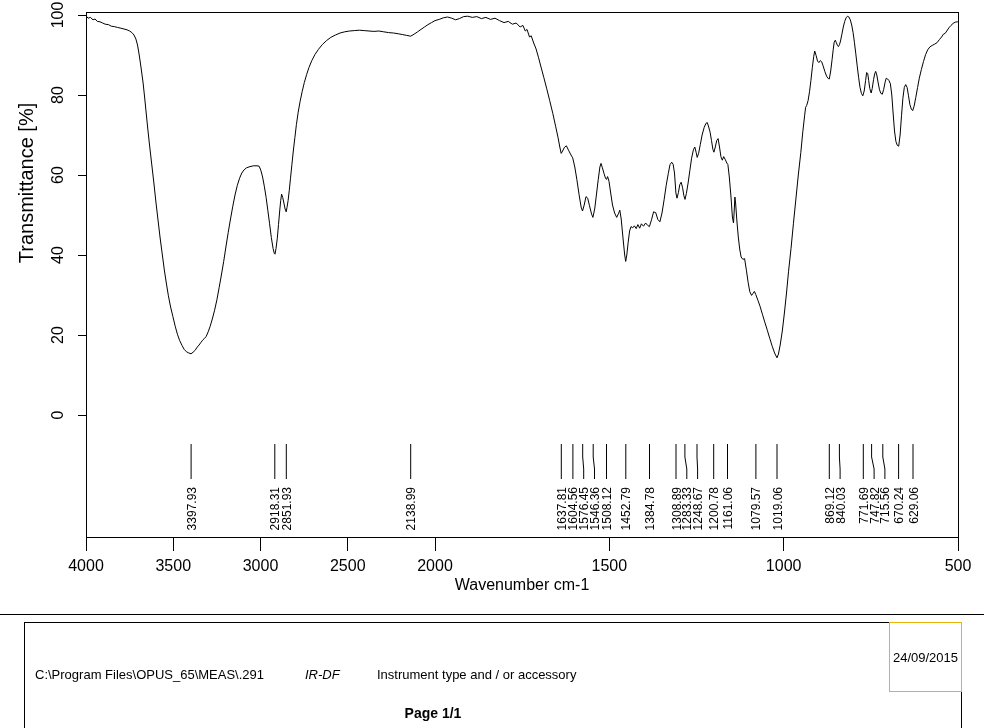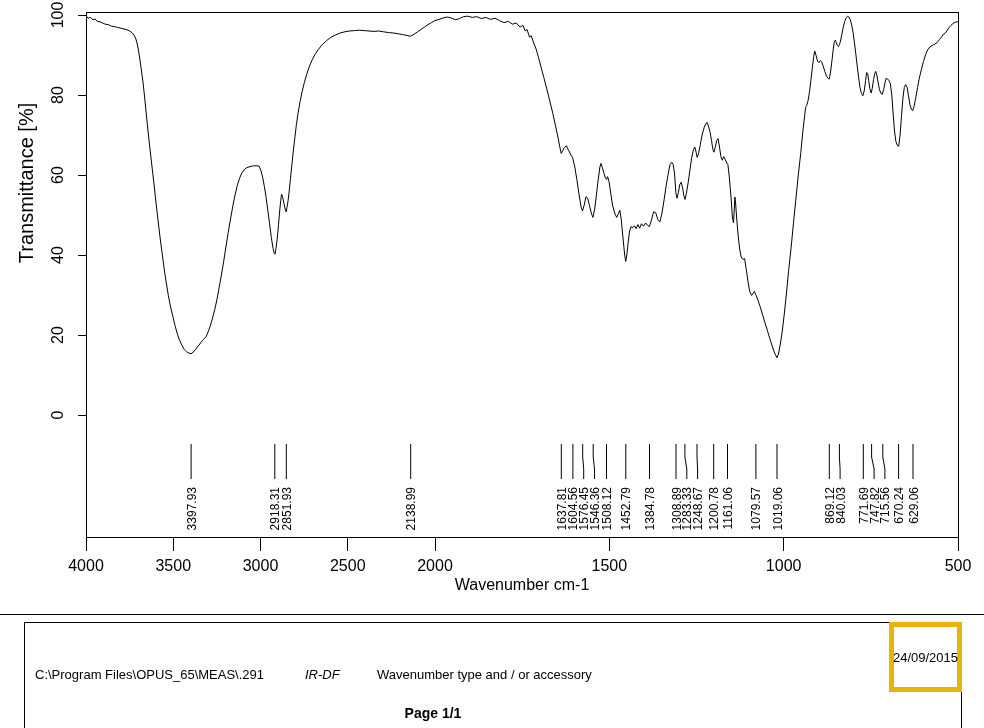--- a/index.html
+++ b/index.html
@@ -21,21 +21,21 @@
   .footer-rule {
     position: absolute; left: 0; top: 614px; width: 984px; height: 0;
     border-top: 1px solid #000;
   }
   .footer-box {
     position: absolute; left: 24px; top: 622px; width: 938px; height: 110px;
     border: 1px solid #000; border-bottom: none; box-sizing: border-box;
   }
   .date-box {
     position: absolute; left: 889px; top: 622px; width: 73px; height: 70px;
-    border: 5px solid #eab308; box-sizing: border-box;
+    border: 1px solid #eab308; box-sizing: border-box;
     display: flex; align-items: center; justify-content: center;
     font-size: 13px; background: #fff;
   }
   .meas-text { position: absolute; top: 667px; font-size: 13px; white-space: pre; }
   .meas-path { left: 35px; }
   .meas-technique { left: 305px; font-style: italic; }
   .meas-note { left: 377px; }
   .page-label {
     position: absolute; left: 24px; top: 705px; width: 818px;
     text-align: center; font-size: 14px; font-weight: bold;
@@ -136,21 +136,21 @@
         <text transform="translate(917.5,487) rotate(-90)" text-anchor="end" font-size="12">629.06</text>
       </g>
   </svg>
 
   <div class="footer-rule"></div>
 
   <div class="footer-box"></div>
 
   <span class="meas-text meas-path">C:\Program Files\OPUS_65\MEAS\.291</span>
   <span class="meas-text meas-technique">IR-DF</span>
-  <span class="meas-text meas-note">Wavenumber type and / or accessory</span>
+  <span class="meas-text meas-note">Instrument type and / or accessory</span>
 
   <div class="date-box">
     <span>24/09/2015</span>
   </div>
 
   <div class="page-label">Page 1/1</div>
 
 </div>
 
 </body></html>

